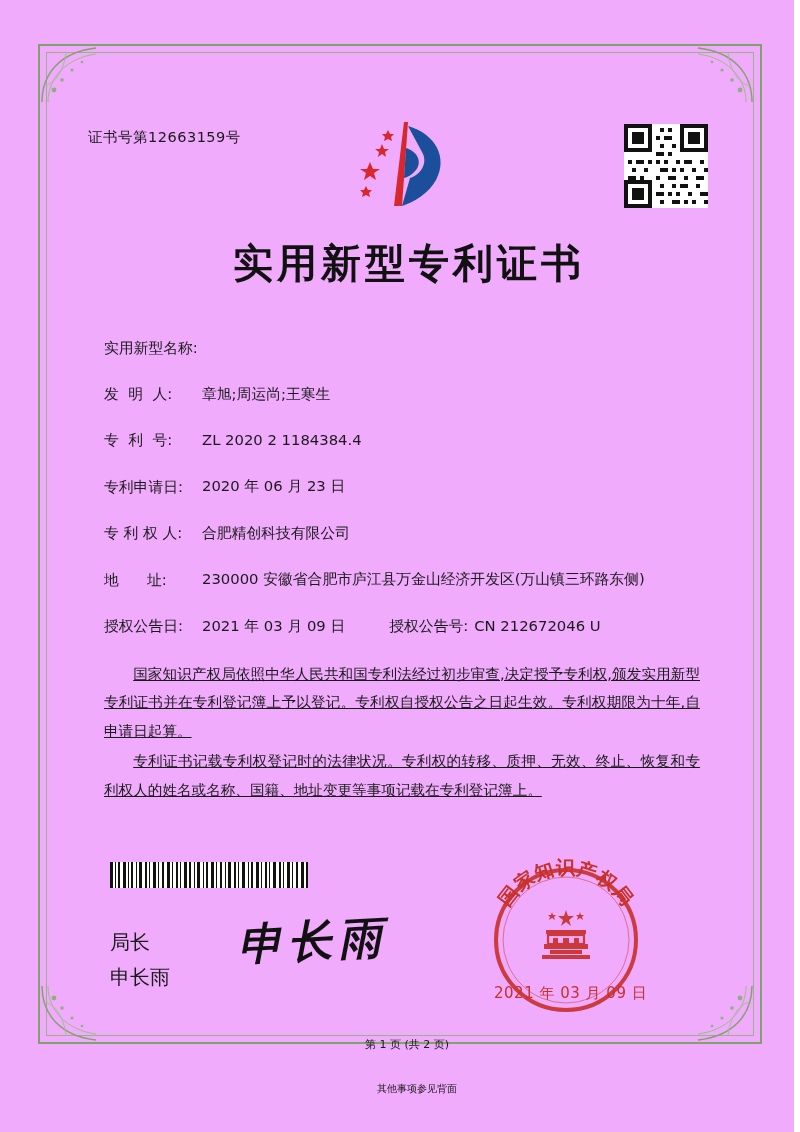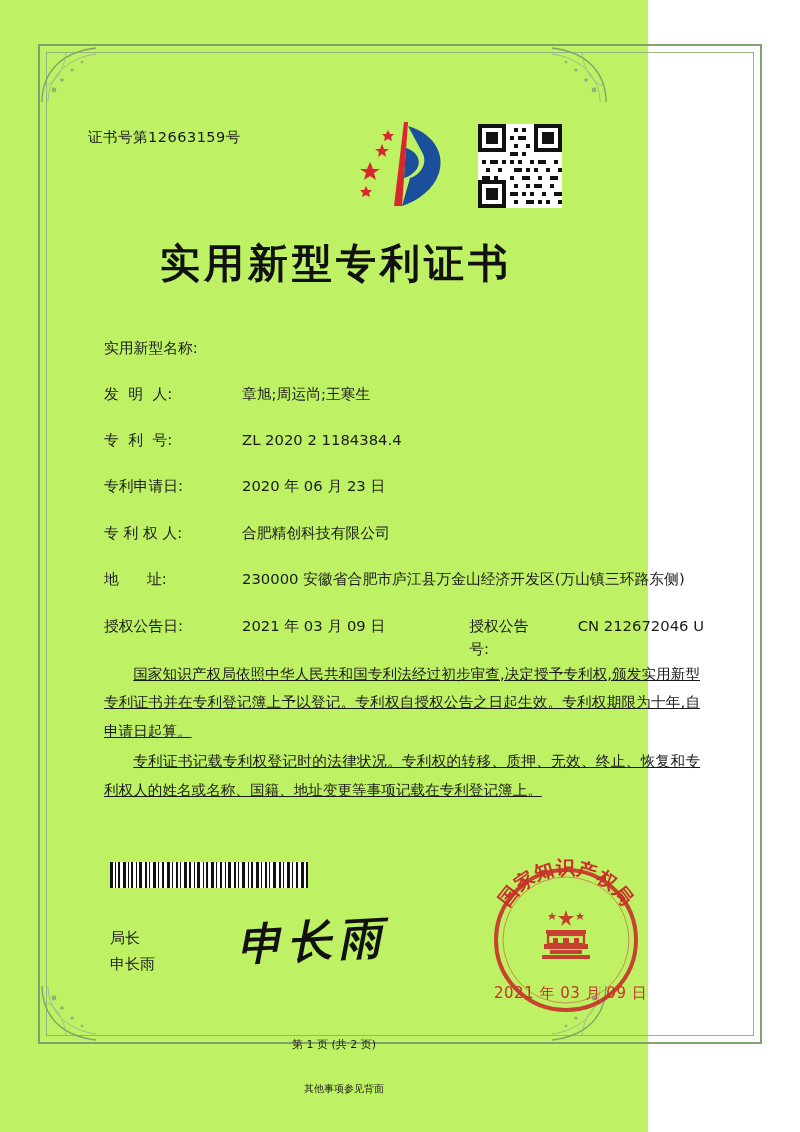--- a/index.html
+++ b/index.html
@@ -12,22 +12,22 @@
     height: 1132px;
     font-family: "DejaVu Sans", "Liberation Sans", sans-serif;
     color: #1a1a1a;
     position: relative;
     overflow: hidden;
   }
 
   .page {
     position: absolute;
     left: 0; top: 0;
-    width: 648px; height: 1132px;
-    background: #bef264;
+    width: 794px; height: 1132px;
+    background: #f0abfc;
   }
 
   
   .border-outer {
     position: absolute;
     left: 38px; top: 44px;
     width: 724px; height: 1000px;
     border: 2px solid #7fa36a;
     box-sizing: border-box;
   }
@@ -89,23 +89,22 @@
   .fields {
     position: absolute;
     left: 104px; top: 336px;
     width: 600px;
     font-size: 14.8px;
     line-height: 1.6;
     color: #1a1a1a;
   }
   .field-row {
     display: flex;
-    align-items: flex-start;
+    align-items: center;
     margin-bottom: 22px;
-    gap: 40px;
   }
   .field-label {
     width: 98px;
     flex: 0 0 98px;
     white-space: pre;
     letter-spacing: 0px;
   }
   .field-value {
     flex: 1;
     word-break: break-all;
@@ -140,21 +139,21 @@
     position: absolute;
     left: 110px; top: 862px;
     width: 198px; height: 26px;
   }
   .barcode svg { display:block; }
 
   
   .sig-labels {
     position: absolute;
     left: 110px; top: 925px;
-    font-size: 15px;
+    font-size: 20px;
     line-height: 1.75;
   }
   .sig-script {
     position: absolute;
     left: 238px; top: 912px;
     font-family: "DejaVu Serif", "Liberation Serif", serif;
     font-size: 44px;
     font-style: italic;
     font-weight: bold;
     letter-spacing: 6px;

